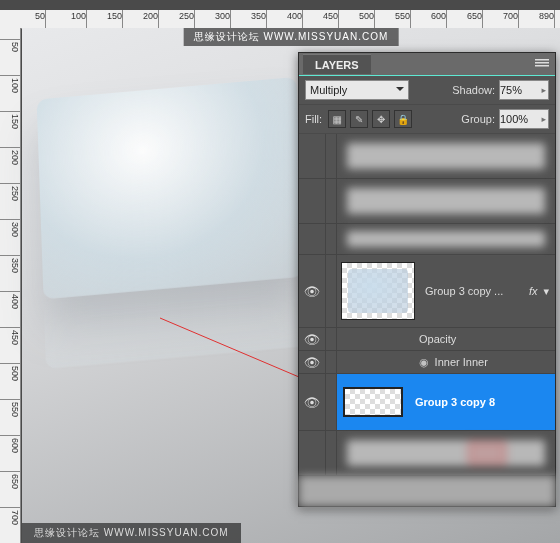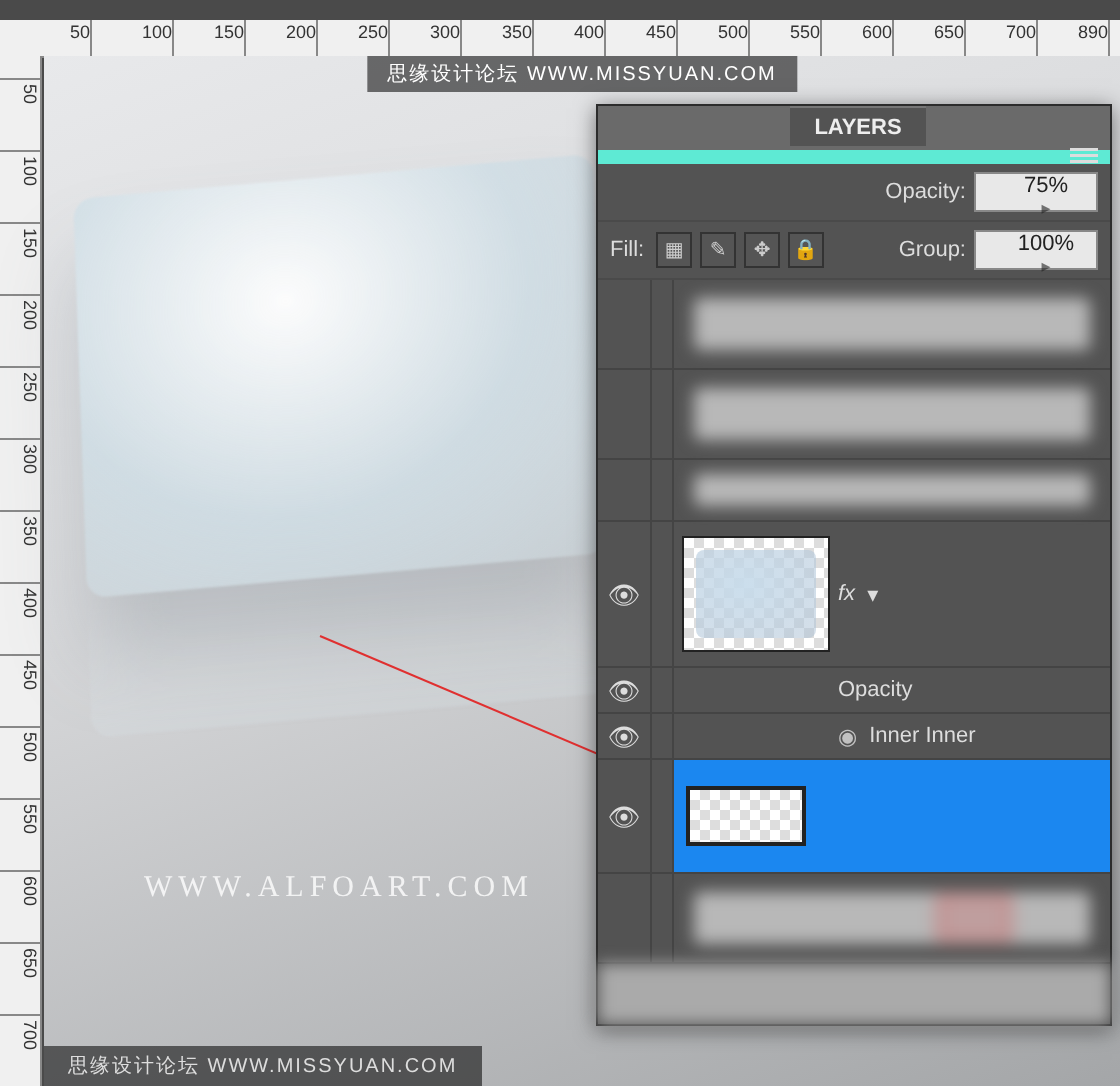--- a/index.html
+++ b/index.html
@@ -13,27 +13,27 @@
   .canvas { position:absolute; top:28px; left:22px; right:0; bottom:0; background:linear-gradient(160deg,#e8e9eb 0%,#d8d9db 40%,#a4a6a8 100%); }
   .watermark-top { position:absolute; top:0; left:50%; transform:translateX(-50%); background:rgba(0,0,0,.55); color:#fff; font-size:10px; padding:2px 10px; letter-spacing:1px;}
   .watermark-bot { position:absolute; bottom:0; left:0; background:rgba(0,0,0,.55); color:#ddd; font-size:10px; padding:3px 12px; letter-spacing:1px;}
   .site-url { position:absolute; left:50px; bottom:90px; color:#fff; font-family:"Trajan Pro",Georgia,serif; font-size:15px; letter-spacing:3px; opacity:.8;}
   
   .ice { position:absolute; top:60px; left:18px; width:260px; height:200px; background:radial-gradient(ellipse at 40% 30%,rgba(255,255,255,.9),rgba(200,220,230,.6) 55%,rgba(180,200,210,.3)); border-radius:10px; transform:skewY(-3deg) rotate(-2deg); box-shadow:0 30px 40px rgba(120,130,140,.3); filter:blur(.5px);}
   .ice::after{content:"";position:absolute;left:0;right:0;bottom:-70px;height:70px;background:linear-gradient(to bottom,rgba(220,230,235,.5),transparent);transform:scaleY(-1);opacity:.5;border-radius:10px;}
   .redline { position:absolute; pointer-events:none; }
   
   .layers-panel { position:absolute; top:52px; right:4px; width:256px; background:#535353; border:1px solid #2c2c2c; box-shadow:0 2px 10px rgba(0,0,0,.5);}
-  .panel-tab { background:#6a6a6a; height:22px; display:flex; align-items:center; border-bottom:7px solid #5eead4;flex-direction:column;}
+  .panel-tab { background:#6a6a6a; height:22px; display:flex; align-items:center; border-bottom:1px solid #5eead4;}
   .panel-tab .tab { background:#535353; padding:4px 12px 3px; font-weight:bold; font-size:11px; color:#eee; margin-left:4px; border-top:1px solid #777;}
   .panel-tab .menu { margin-left:auto; margin-right:6px; cursor:pointer; }
   .panel-row { display:flex; align-items:center; padding:4px 6px; color:#ddd; gap:4px; border-bottom:1px solid #4a4a4a;}
   .dropdown { background:#e8e8e8; color:#222; border:1px solid #888; height:18px; font-size:11px; padding:0 18px 0 4px; position:relative; min-width:80px; display:inline-flex; align-items:center;}
   .dropdown::after{content:"";position:absolute;right:4px;top:6px;border:4px solid transparent;border-top-color:#333;}
-  .pct-box { background:#e8e8e8; color:#222; border:1px solid #888; height:18px; width:46px; font-size:11px; display:inline-flex; align-items:center; justify-content:space-between; padding:0 2px 0 12px;flex-direction:column;}
+  .pct-box { background:#e8e8e8; color:#222; border:1px solid #888; height:18px; width:46px; font-size:11px; display:inline-flex; align-items:center; justify-content:space-between; padding:0 2px 0 0;}
   .pct-box .arr{font-size:9px;opacity:.6;}
   .lock-icons { display:flex; gap:4px; margin-left:2px;}
   .lock-icons span { width:16px; height:16px; background:#555; border:1px solid #333; display:flex; align-items:center; justify-content:center; color:#ccc; font-size:10px;}
   .layer-list { background:#535353; }
   .layer-row { display:flex; align-items:center; border-bottom:1px solid #444; min-height:48px;}
   .vis-col { width:26px; align-self:stretch; display:flex; align-items:center; justify-content:center; border-right:1px solid #444; color:#ddd; font-size:13px;}
   .link-col { width:10px; align-self:stretch; border-right:1px solid #444;}
   .thumb { width:72px; height:56px; margin:4px; background:#fff; border:1px solid #222; box-shadow:inset 0 0 0 1px #999; flex:0 0 auto; position:relative; overflow:hidden;}
   .thumb.checker::before{content:"";position:absolute;inset:0;background:repeating-conic-gradient(#ddd 0 25%,#fff 0 50%) 0 0/10px 10px;}
   .thumb .ice-mini{position:absolute;inset:6px;background:radial-gradient(ellipse at 40% 40%,rgba(200,220,235,.95),rgba(170,190,210,.5));border-radius:4px;}
@@ -88,38 +88,40 @@
   <div class="tick" style="top:443px">650</div>
   <div class="tick" style="top:479px">700</div>
 </div>
 
 <div class="canvas">
   <div class="watermark-top">思缘设计论坛 WWW.MISSYUAN.COM</div>
   <div class="ice"></div>
   <svg class="redline" style="top:0;left:0" width="540" height="515">
     <line x1="138" y1="290" x2="350" y2="380" stroke="#e03030" stroke-width="1"></line>
   </svg>
-  <div class="site-url">WWW.ALFOART.COM</div>
   <div class="watermark-bot">思缘设计论坛  WWW.MISSYUAN.COM</div>
 </div>
 
 <div class="layers-panel">
   <div class="panel-tab">
     <div class="tab">LAYERS</div>
     <div class="menu">
       <svg width="14" height="10">
           <rect y="1" width="14" height="1.5" fill="#ddd"></rect>
           <rect y="4" width="14" height="1.5" fill="#ddd"></rect>
           <rect y="7" width="14" height="1.5" fill="#ddd"></rect>
         </svg>
     </div>
   </div>
 
   <div class="panel-row">
-    <span style="margin-left:auto">Opacity:</span>
+    <div class="dropdown">
+        <span>Multiply</span>
+      </div>
+    <span style="margin-left:auto">Shadow:</span>
     <div class="pct-box">
         <span>75%</span>
         <span class="arr">▸</span>
       </div>
   </div>
 
   <div class="panel-row">
     <span>Fill:</span>
     <div class="lock-icons">
       <span>▦</span>
@@ -152,20 +154,21 @@
       </div>
 
     <div class="layer-row" style="min-height:72px">
       <div class="vis-col">
           <span>👁</span>
         </div>
       <div class="link-col"></div>
       <div class="thumb checker">
           <div class="ice-mini"></div>
         </div>
+      <span class="layer-name">Group 3 copy ...</span>
       <span class="fx-badge">fx</span>
       <span style="color:#ddd;margin-right:6px">▾</span>
     </div>
     <div class="sub-effect">
       <div class="vis-col">
           <span>👁</span>
         </div>
       <div class="link-col"></div>
         <div class="indent"></div>
       <span>Opacity</span>
@@ -179,20 +182,21 @@
       <span class="bullet">◉</span>
       <span>Inner Inner</span>
     </div>
 
     <div class="layer-row selected" style="min-height:56px">
       <div class="vis-col" style="background:#535353">
           <span>👁</span>
         </div>
       <div class="link-col" style="background:#535353"></div>
       <div class="thumb checker small" style="border:2px solid #222"></div>
+      <span class="layer-name">Group 3 copy 8</span>
     </div>
 
     <div class="blur-row">
         <div class="vis-col"></div>
         <div class="link-col"></div>
         <div class="blur-rect" style="position:relative">
           <div class="accent" style="right:40px;top:2px"></div>
         </div>
       </div>
   </div>

